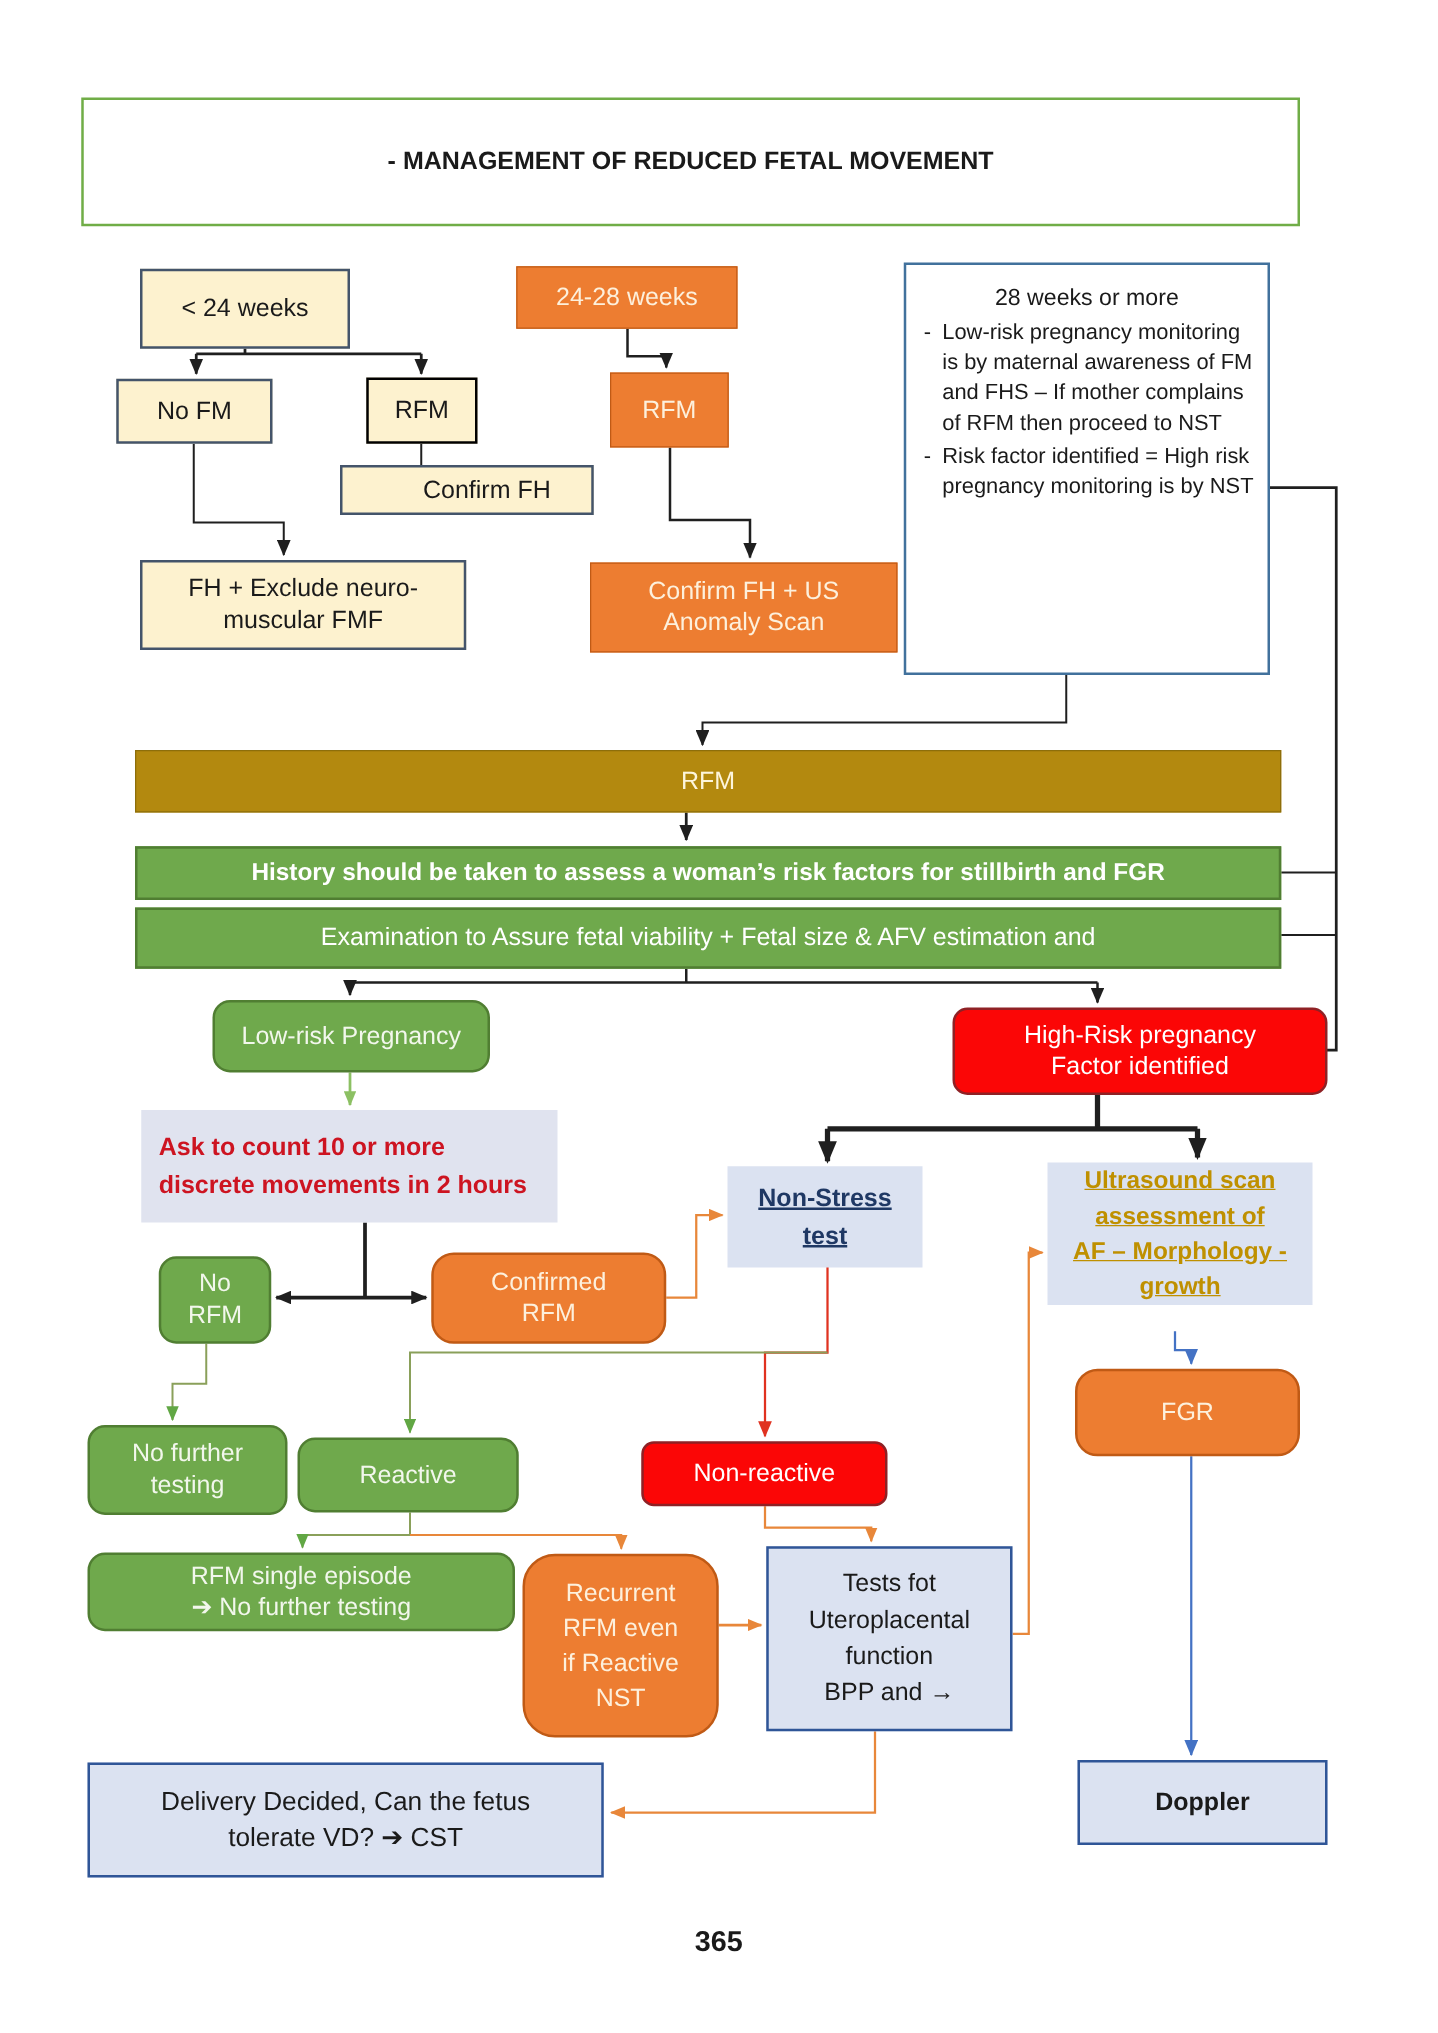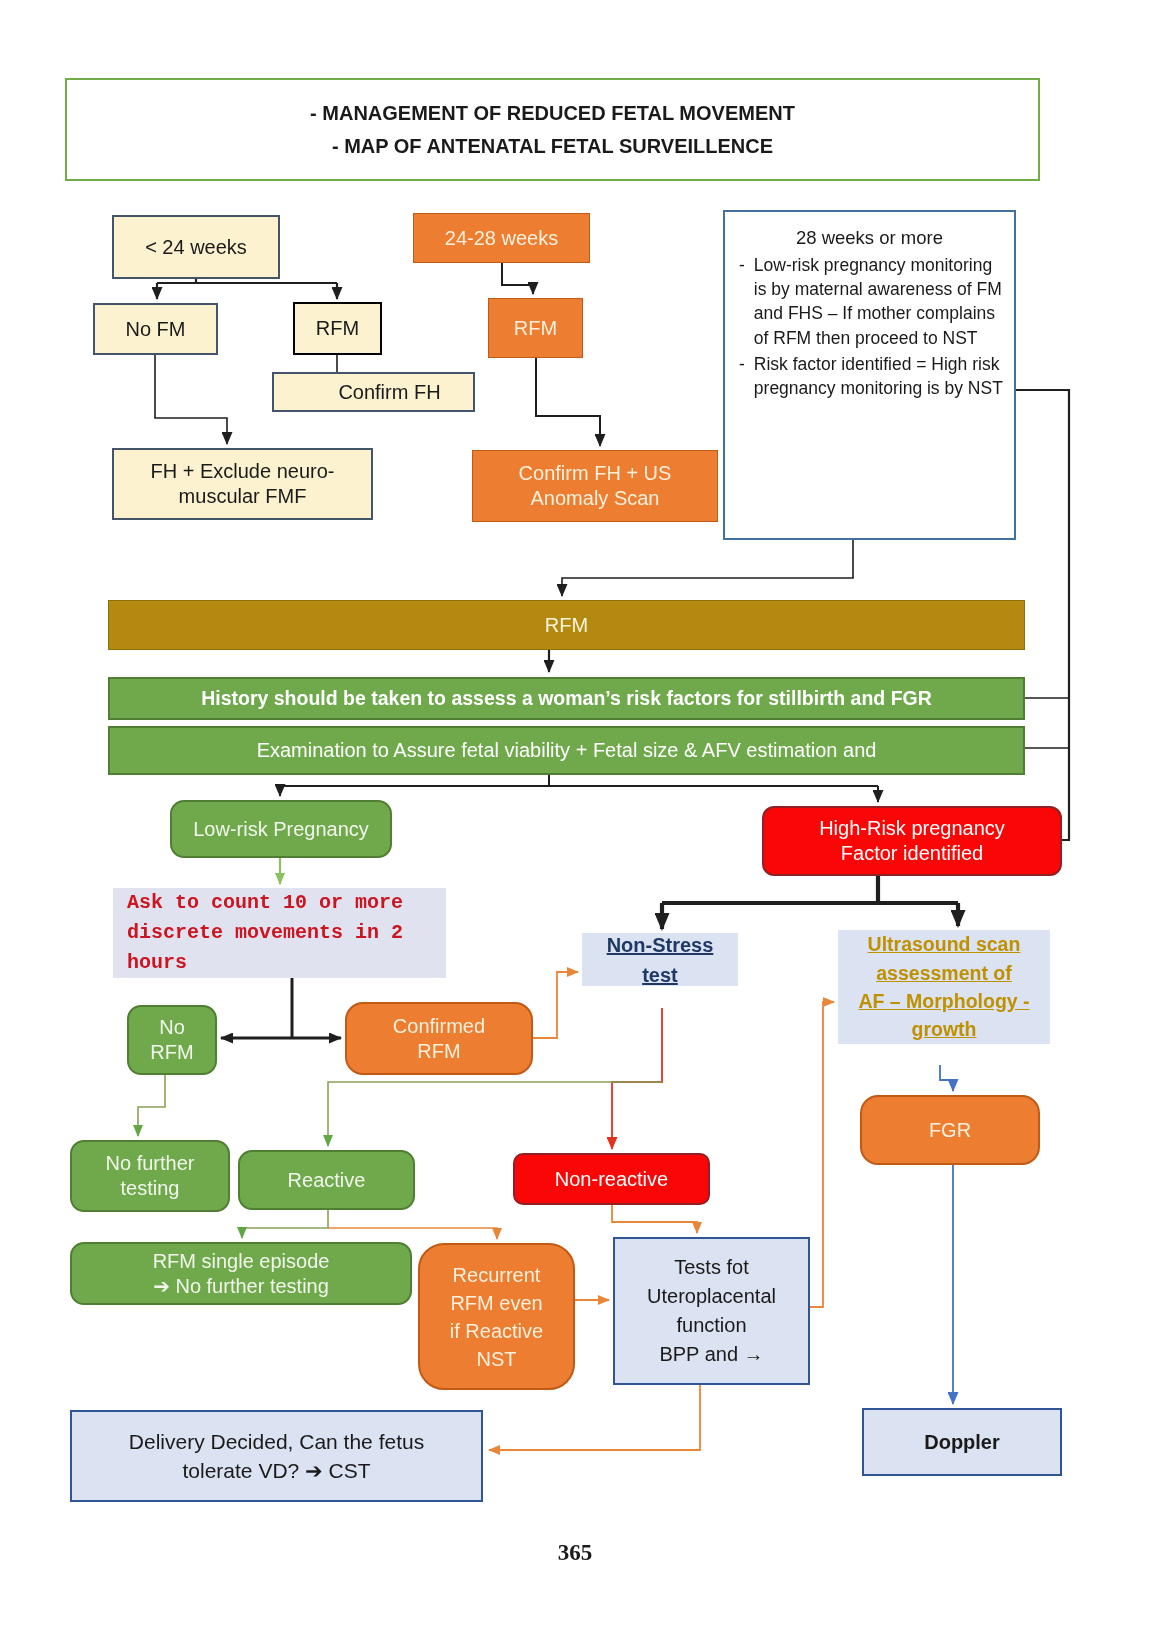--- a/index.html
+++ b/index.html
@@ -15,21 +15,21 @@
   .ln{display:block;}
   
   .cream{background:var(--c-cream,#fdf2cf);border:2px solid var(--c-slate,#44546a);}
   .cream-black{background:var(--c-cream,#fdf2cf);border:2.5px solid #000;}
   .orange-flat{background:var(--c-orange,#ed7d31);border:1px solid var(--c-orangeBorder,#c05a15);color:var(--c-orangeText,#fdf0dc);}
   .orange-round{background:var(--c-orange,#ed7d31);border:2px solid var(--c-orangeBorder,#c05a15);border-radius:18px;color:var(--c-orangeText,#fdf0dc);}
   .gold-bar{background:var(--c-gold,#b3890f);border:1px solid var(--c-goldBorder,#8d6e0a);color:#fdf5dc;}
   .green-bar{background:var(--c-green,#6fa94c);border:2px solid var(--c-greenBorder,#507e32);color:#fff;}
   .green-round{background:var(--c-green,#6fa94c);border:2px solid var(--c-greenBorder,#507e32);border-radius:14px;color:#f2f7ec;}
   .red-round{background:var(--c-red,#fb0606);border:2.5px solid var(--c-redBorder,#8f2125);border-radius:12px;color:#fff;}
-  .lavender{background:var(--c-lavender,#e0e3ef);color:var(--c-redText,#cd1421);font-weight:bold;font-family:Liberation Mono, monospace;}
+  .lavender{background:var(--c-lavender,#e0e3ef);color:var(--c-redText,#cd1421);font-weight:bold;}
   .lblue{background:var(--c-lightBlue,#dbe2f1);}
   .lblue-border{background:var(--c-lightBlue,#dbe2f1);border:2px solid var(--c-blueBorder,#2f5597);color:#1a1a1a;}
   .white-green{background:#fff;border:2px solid var(--c-titleGreen,#70ad47);}
   .white-blue{background:#fff;border:2px solid var(--c-steelBlue,#41719c);}
   .bold{font-weight:bold;}
   .navy-ul .ln{color:var(--c-navyText,#1f3864);font-weight:bold;text-decoration:underline;}
   .gold-ul .ln{color:var(--c-goldText,#bf9000);font-weight:bold;text-decoration:underline;}
   
   .info-title{font-size:18.5px;text-align:center;margin:6px 0 2px 0;width:100%;}
   .bullet{display:flex;gap:9px;text-align:left;font-size:17.5px;line-height:1.38;padding:2px 8px 0 14px;width:100%;box-sizing:border-box;}
@@ -42,21 +42,21 @@
   .sk-ltgreen{stroke:var(--c-arrowLtGreen,#8cc063);}
   .sk-orange{stroke:var(--c-arrowOrange,#e8873a);}
   .sk-red{stroke:var(--c-arrowRed,#e03220);}
   .sk-blue{stroke:var(--c-arrowBlue,#4472c4);}
   .mf-black{fill:var(--c-arrowBlack,#1f1f1f);}
   .mf-green{fill:var(--c-arrowGreen,#61a744);}
   .mf-ltgreen{fill:var(--c-arrowLtGreen,#8cc063);}
   .mf-orange{fill:var(--c-arrowOrange,#e8873a);}
   .mf-red{fill:var(--c-arrowRed,#e03220);}
   .mf-blue{fill:var(--c-arrowBlue,#4472c4);}
-  .page-num{position:absolute;left:0;right:0;top:1540px;text-align:center;font-size:23px;font-weight:bold;z-index:2;font-family:Liberation Serif, serif;}
+  .page-num{position:absolute;left:0;right:0;top:1540px;text-align:center;font-size:23px;font-weight:bold;z-index:2;}
 </style>
 </head>
 <body>
 
 <div class="canvas">
 
   <svg class="wires" width="1150" height="1626" viewBox="0 0 1150 1626">
     <defs>
       <marker id="mk-black" markerWidth="13" markerHeight="11" refX="12" refY="5.5" orient="auto" markerUnits="userSpaceOnUse">
           <path d="M0,0 L13,5.5 L0,11 Z" class="mf-black"></path>
@@ -112,21 +112,20 @@
     <path class="cn sk-orange" stroke-width="2.2" d="M575,1300 H609" marker-end="url(#mk-orange)"></path>
     <path class="cn sk-orange" stroke-width="1.8" d="M612,1205 V1222 H697 V1233" marker-end="url(#mk-orange)"></path>
     <path class="cn sk-orange" stroke-width="1.8" d="M810,1307 H823 V1002 H834" marker-end="url(#mk-orange)"></path>
     <path class="cn sk-blue" stroke-width="1.8" d="M940,1065 V1080 H953 V1091" marker-end="url(#mk-blue)"></path>
     <path class="cn sk-blue" stroke-width="1.8" d="M953,1165 V1404" marker-end="url(#mk-blue)"></path>
     <path class="cn sk-orange" stroke-width="1.8" d="M700,1385 V1450 H489" marker-end="url(#mk-orange)"></path>
   </svg>
 
   <div class="node white-green bold" style="left:65px;top:78px;width:975px;height:103px;font-size:20px;line-height:1.65;">
     <span class="ln">- MANAGEMENT OF REDUCED FETAL MOVEMENT</span>
-    <span class="ln">- MAP OF ANTENATAL FETAL SURVEILLENCE</span>
   </div>
 
   <div class="node cream" style="left:112px;top:215px;width:168px;height:64px;">
     <span class="ln">&lt; 24 weeks</span>
   </div>
 
   <div class="node orange-flat" style="left:413px;top:213px;width:177px;height:50px;">
     <span class="ln">24-28 weeks</span>
   </div>
 
@@ -187,21 +186,21 @@
   <div class="node red-round" style="left:762px;top:806px;width:300px;height:70px;">
     <span class="ln">High-Risk pregnancy</span>
     <span class="ln">Factor identified</span>
   </div>
 
   <div class="node lavender" style="left:113px;top:888px;width:333px;height:90px;align-items:flex-start;text-align:left;padding-left:14px;line-height:1.5;">
     <span class="ln">Ask to count 10 or more</span>
     <span class="ln">discrete movements in 2 hours</span>
   </div>
 
-  <div class="node lblue navy-ul" style="left:582px;top:933px;width:156px;height:53px;line-height:1.5;text-align:right;">
+  <div class="node lblue navy-ul" style="left:582px;top:933px;width:156px;height:81px;line-height:1.5;text-align:right;">
     <span class="ln">Non-Stress</span>
     <span class="ln">test</span>
   </div>
 
   <div class="node lblue gold-ul" style="left:838px;top:930px;width:212px;height:114px;font-size:19.5px;line-height:1.45;">
     <span class="ln">Ultrasound scan</span>
     <span class="ln">assessment of</span>
     <span class="ln">AF – Morphology -</span>
     <span class="ln">growth</span>
   </div>

